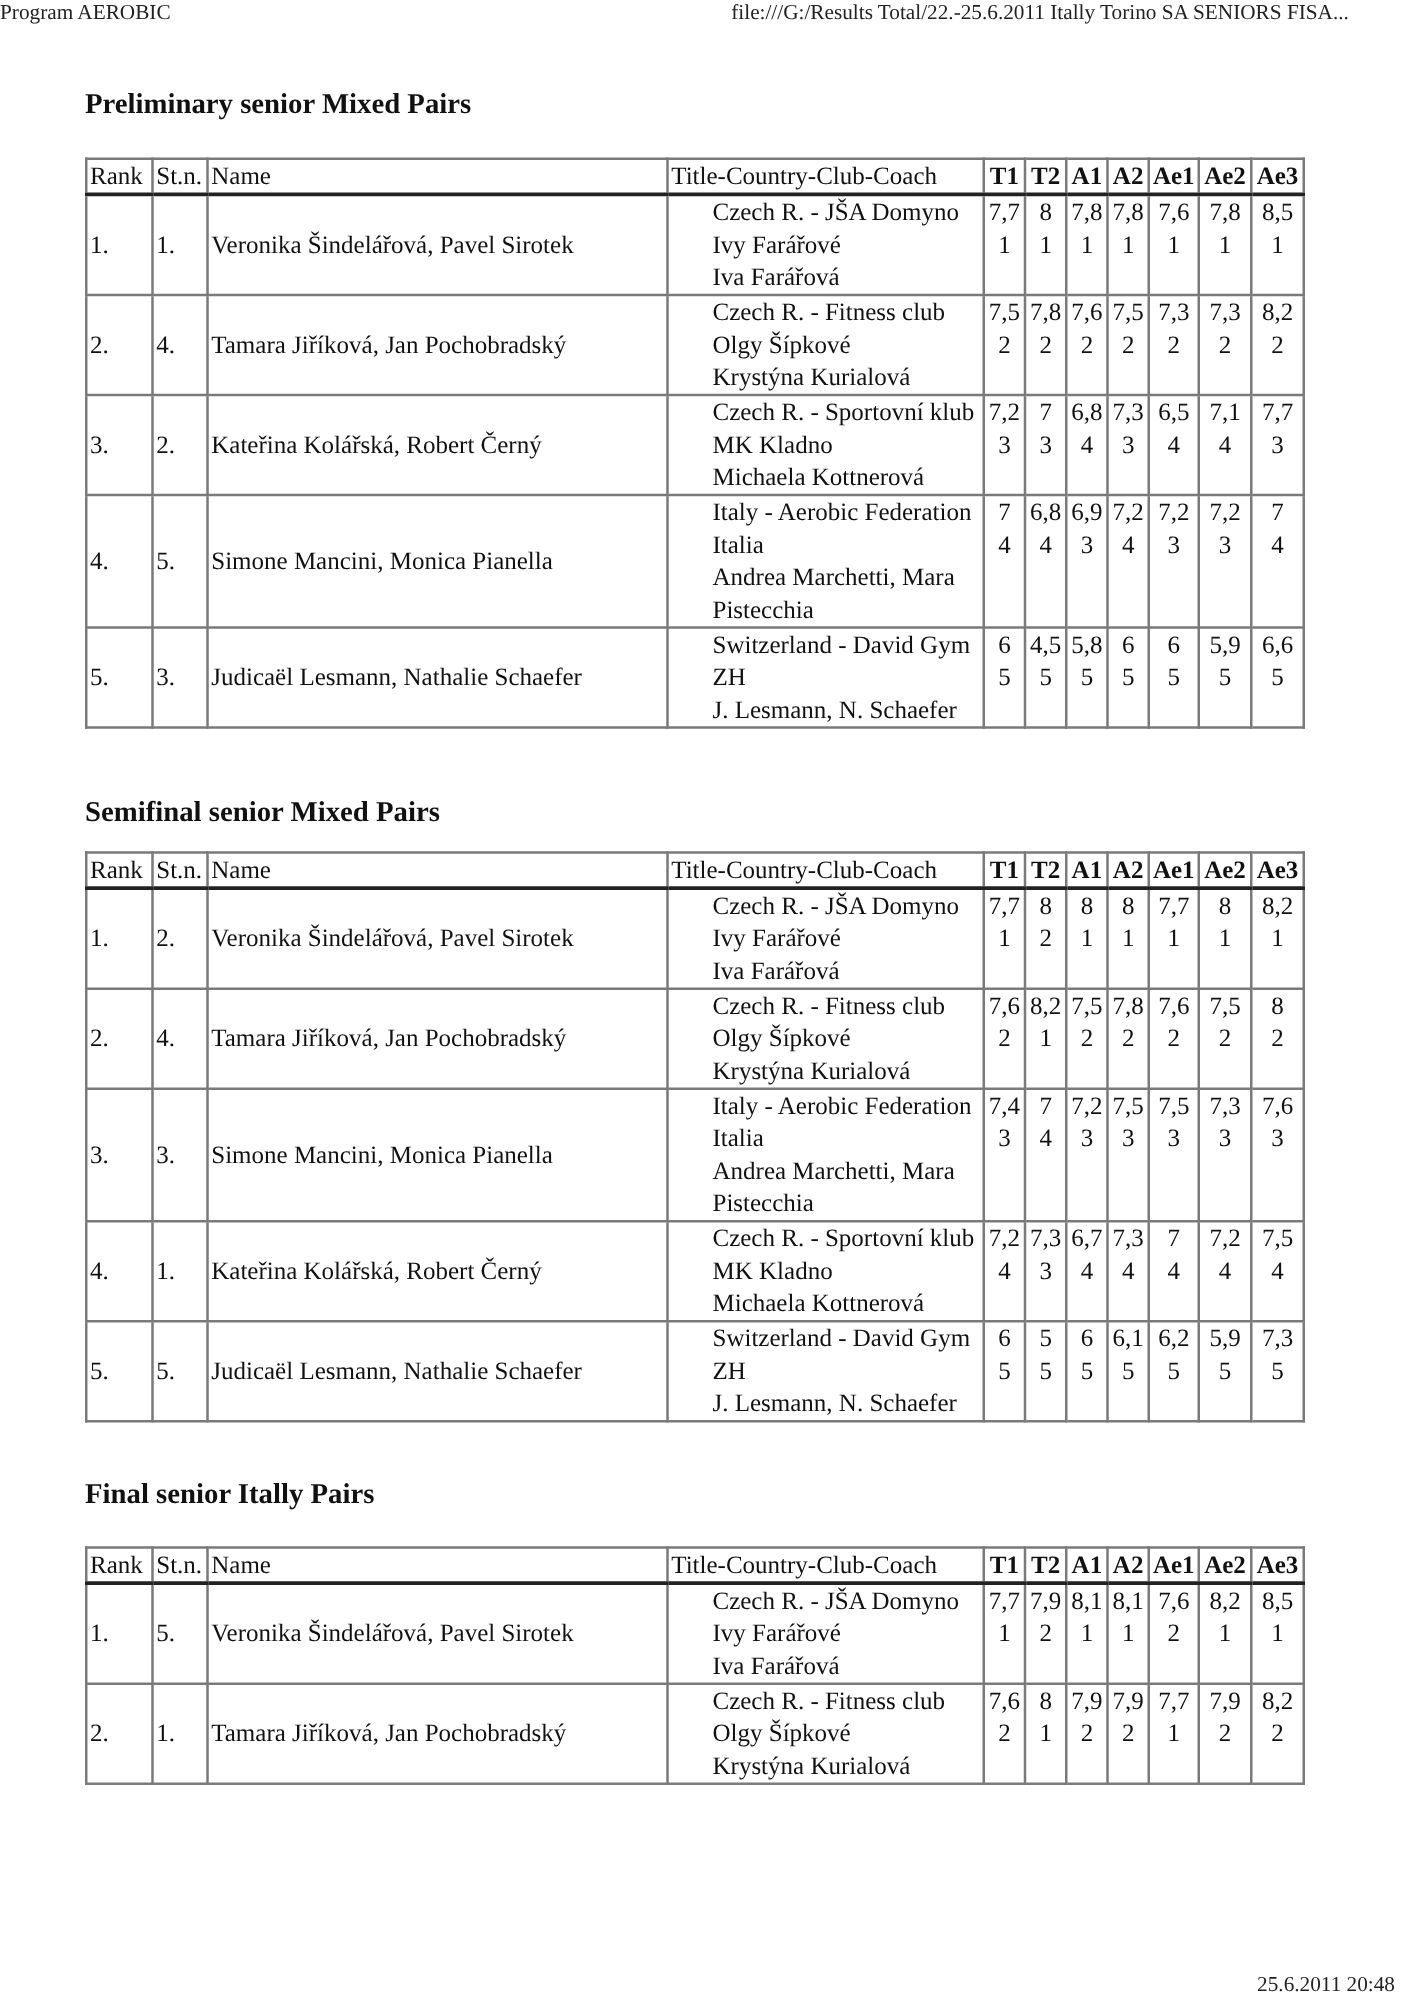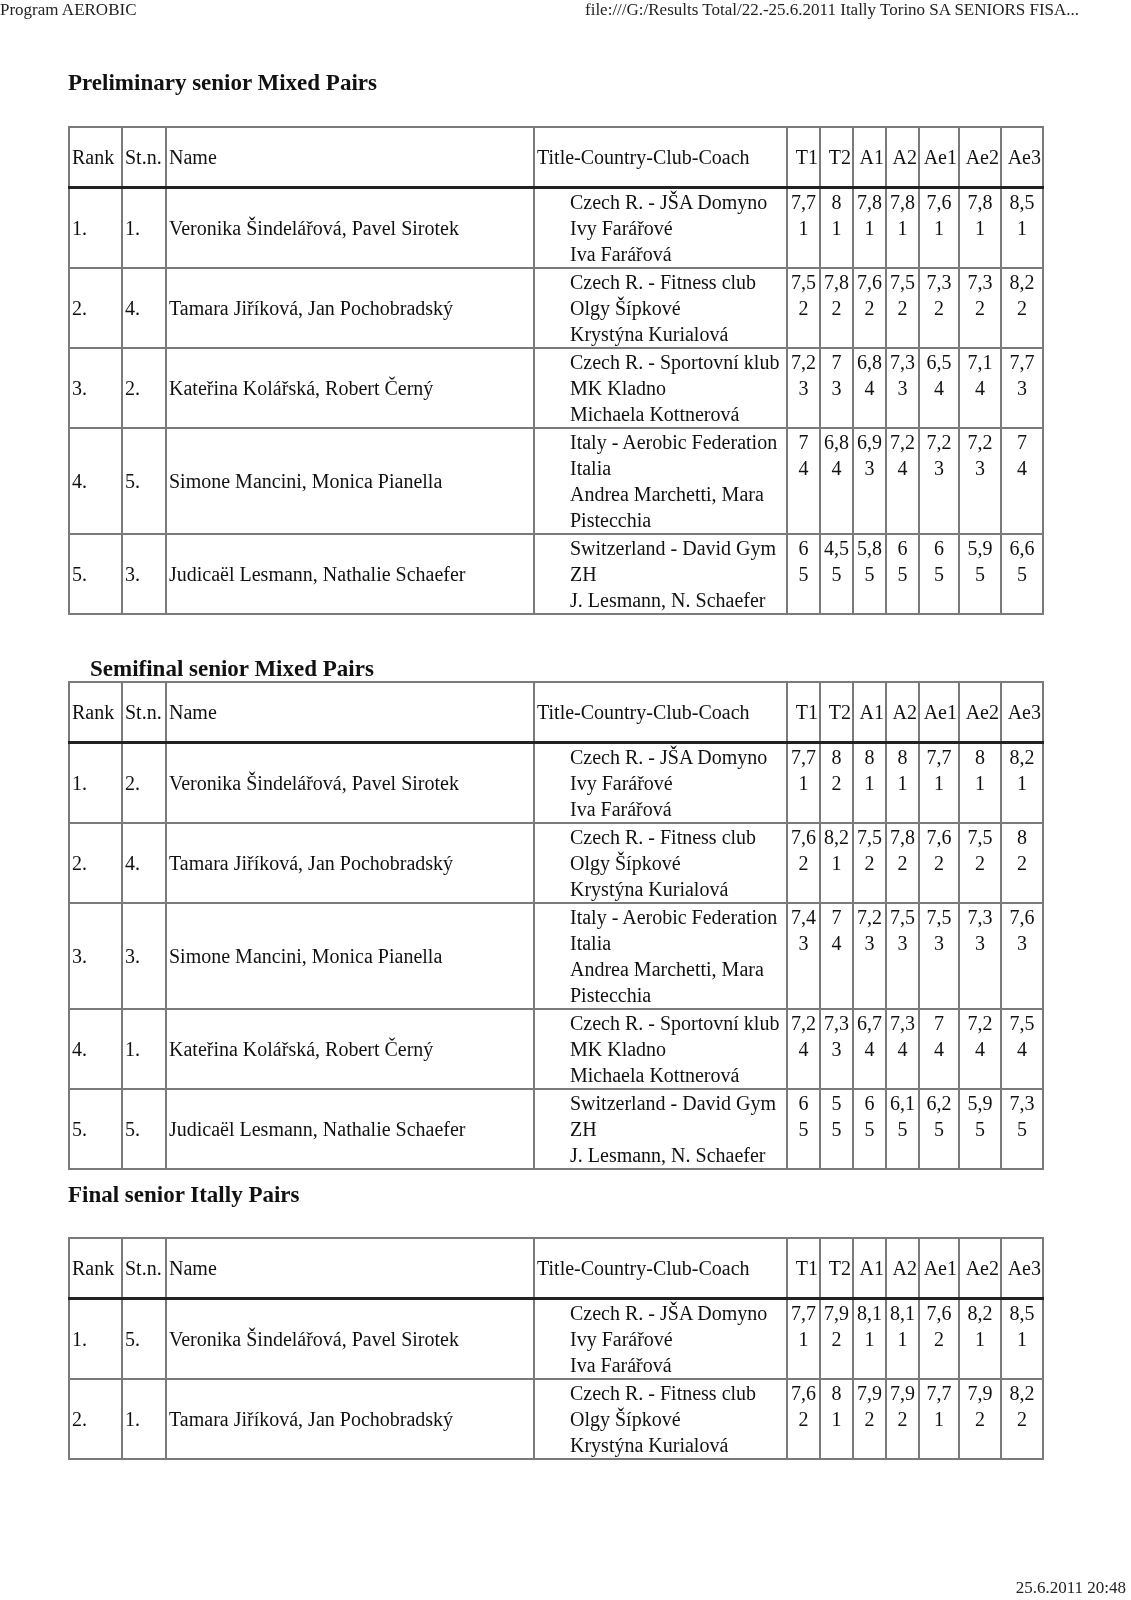--- a/index.html
+++ b/index.html
@@ -9,40 +9,40 @@
   }
   .page-header, .page-footer {
     position: absolute; left: 0; width: 1131px; font-size: 17px; line-height: 20px;
     font-family: "Liberation Serif", serif; color: #222;
   }
   .page-header { top: 0; }
   .page-footer { top: 1578px; }
   .hdr-left { position: absolute; left: 0; top: 0; }
   .hdr-right { position: absolute; left: 585px; top: 0; white-space: nowrap; }
   .ftr-left { position: absolute; left: 0; top: 0; margin-top: 28px; }
-  .ftr-right { position: absolute; right: 5px; top: 0; white-space: nowrap; }
+  .ftr-right { position: absolute; right: 15px; top: 0; white-space: nowrap; }
 
   .section-title {
     position: absolute; left: 68px; font-size: 23px; font-weight: bold;
     font-family: "Liberation Serif", serif; margin: 0; line-height: 28px; white-space: nowrap;
   }
 
   table.results {
     position: absolute; left: 68px; border-collapse: collapse;
     font-size: 20px; line-height: 26px; font-family: "Liberation Serif", serif;
     table-layout: fixed;
   }
   table.results th, table.results td {
     border: 2px solid #7a7a7a; padding: 0 2px; vertical-align: middle;
     text-align: left; font-weight: normal; overflow: hidden;
   }
   table.results thead th { border-bottom: 3px solid #222; height: 26px; white-space: nowrap; }
   table.results td.score { text-align: center; padding: 0; vertical-align: top; }
   table.results td.score span { display: block; }
-  table.results th.score-h { text-align: right; padding: 16px 1px; }
+  table.results th.score-h { text-align: center; padding: 0 1px; font-weight: bold; }
   table.results td.coach { vertical-align: top; padding-left: 35px; }
   table.results td.coach span { display: block; white-space: nowrap; }
   table.results .a2col { border-left: 2px solid #222; }
   col.c-rank { width: 53px; }
   col.c-stn { width: 44px; }
   col.c-name { width: 368px; }
   col.c-title { width: 253px; }
   col.c-t1 { width: 33px; }
   col.c-t2 { width: 33px; }
   col.c-a1 { width: 33px; }
@@ -277,21 +277,21 @@
           <span>5</span>
         </td>
         <td class="score" style="height: 78px;">
           <span>6,6</span>
           <span>5</span>
         </td>
       </tr>
     </tbody>
   </table>
 
-<h2 class="section-title" style="top:655px;margin-left:22px;">Semifinal senior Mixed Pairs</h2>
+<h2 class="section-title" style="top:636px;">Semifinal senior Mixed Pairs</h2>
 <table class="results" id="tbl1" style="top:681px;">
     <colgroup>
       <col class="c-rank">
       <col class="c-stn">
       <col class="c-name">
       <col class="c-title">
       <col class="c-t1">
       <col class="c-t2">
       <col class="c-a1">
       <col class="c-a2">

